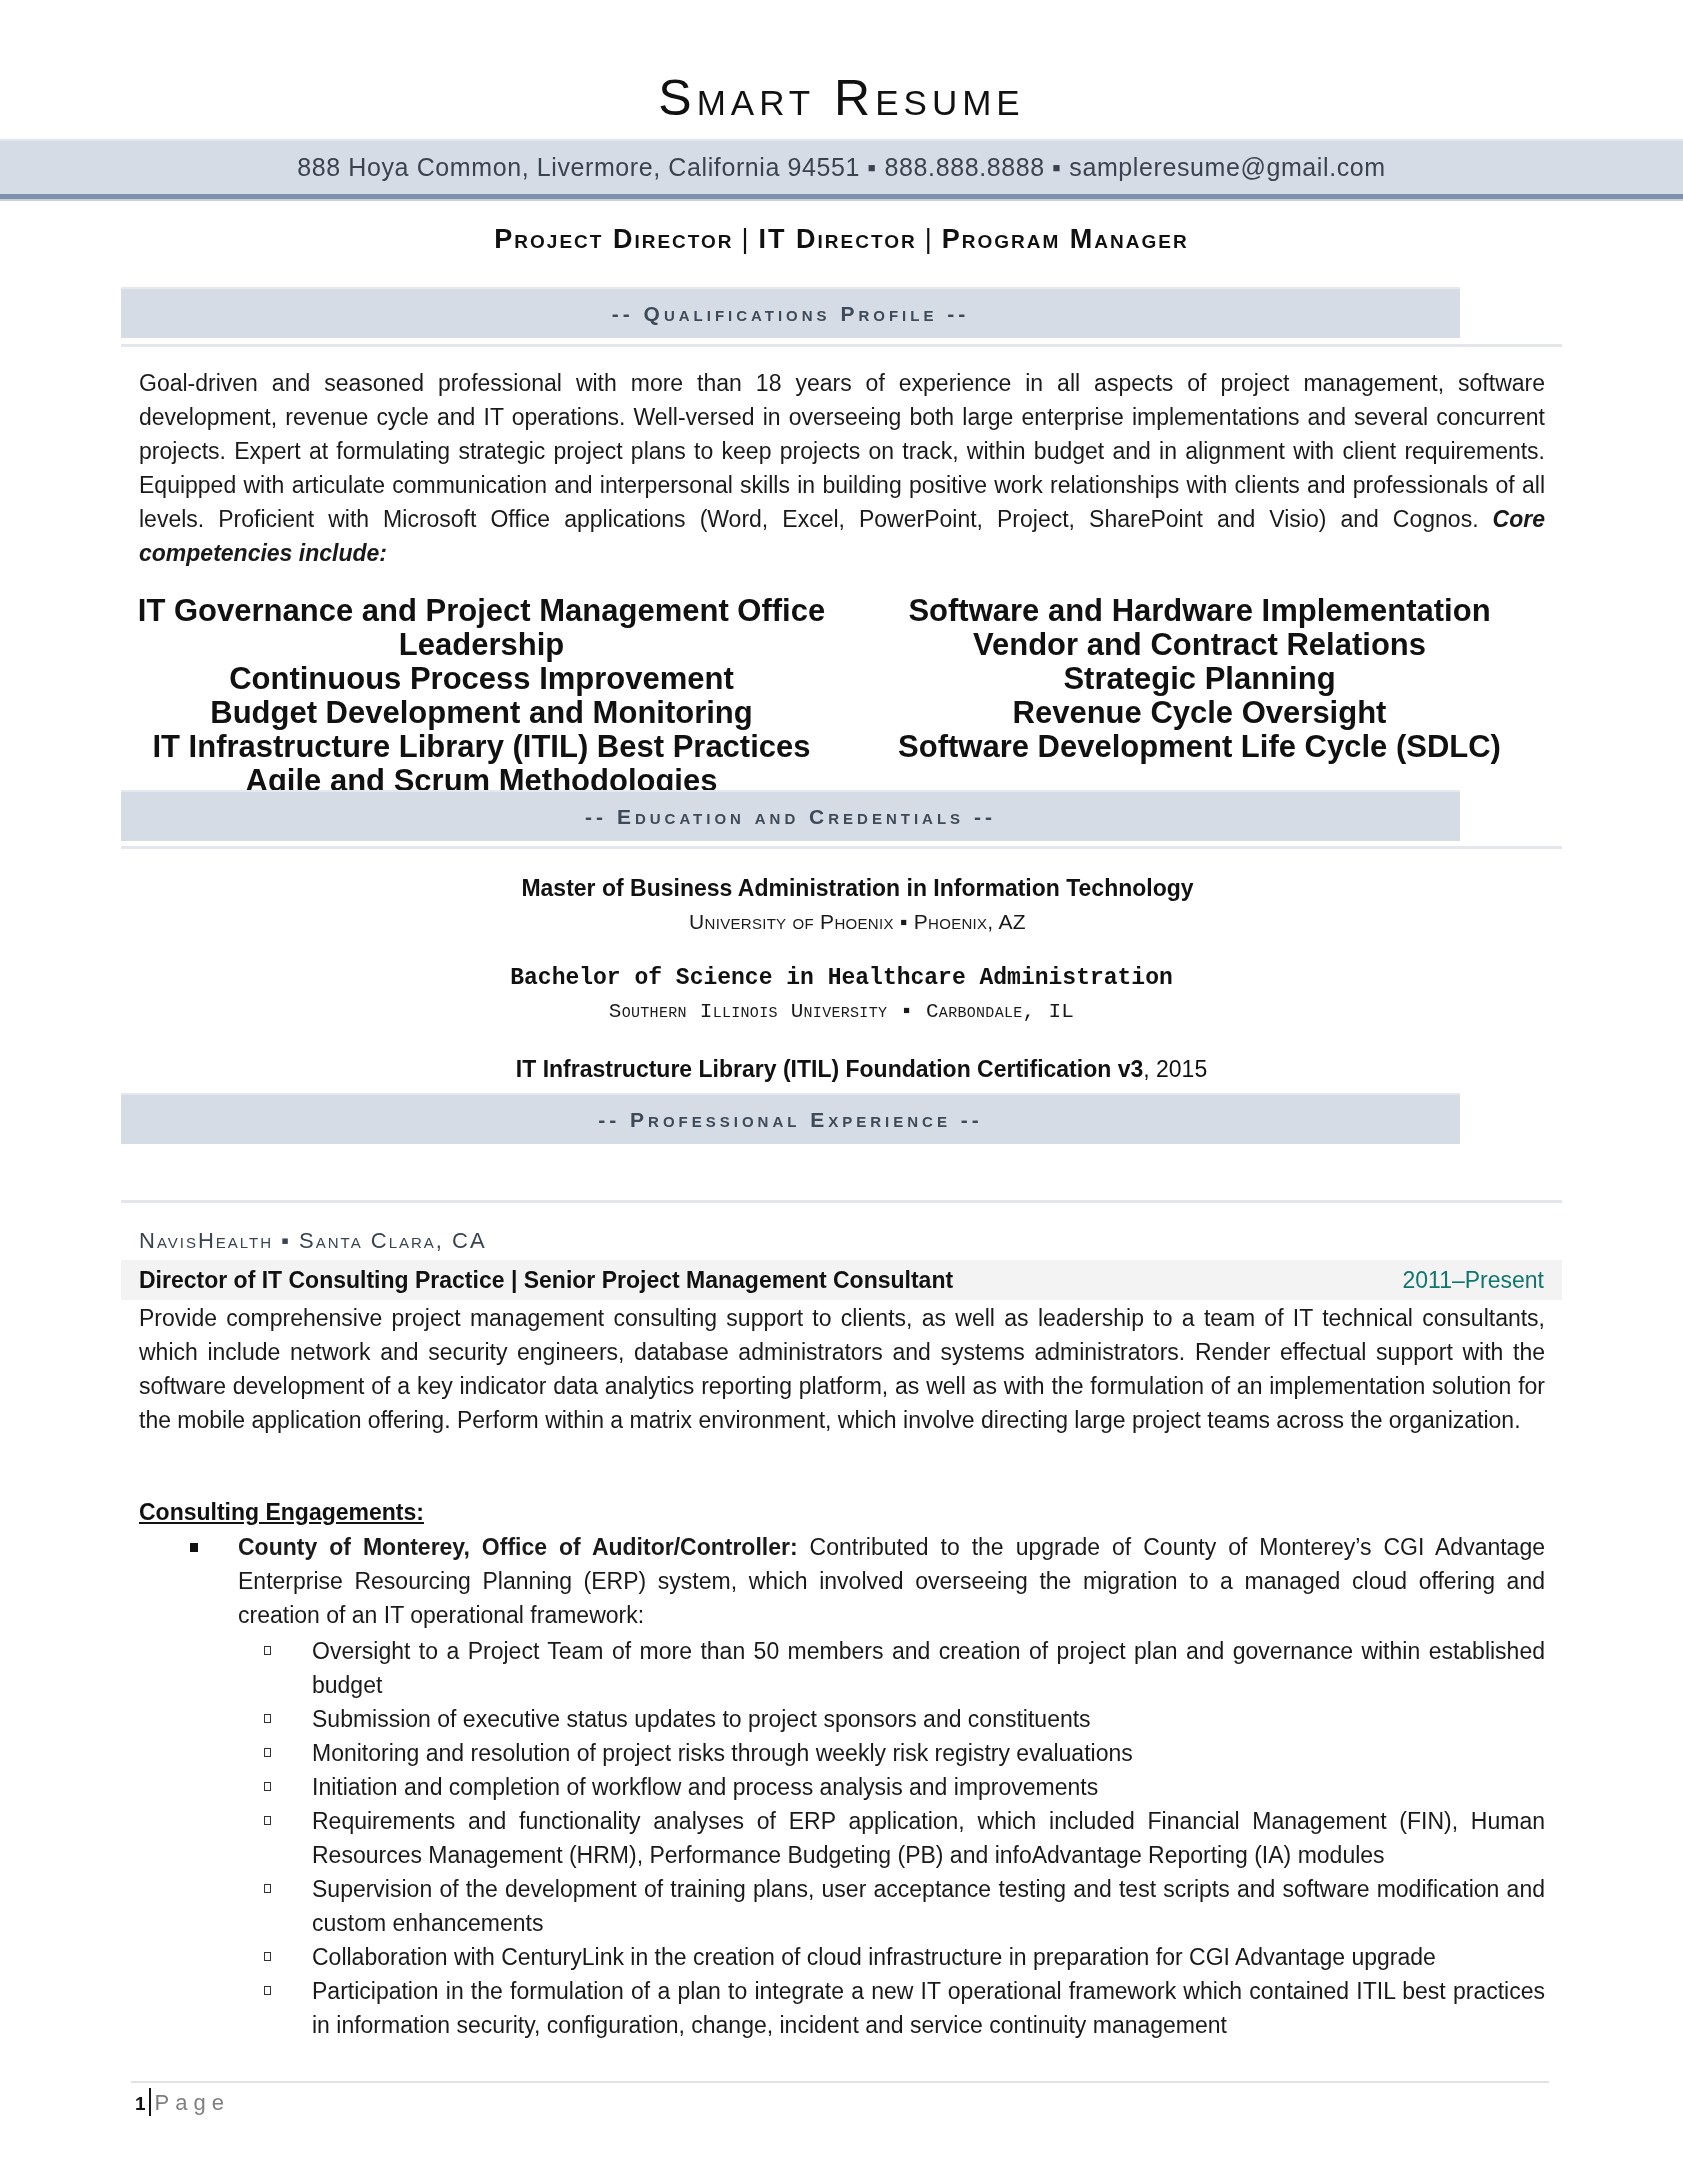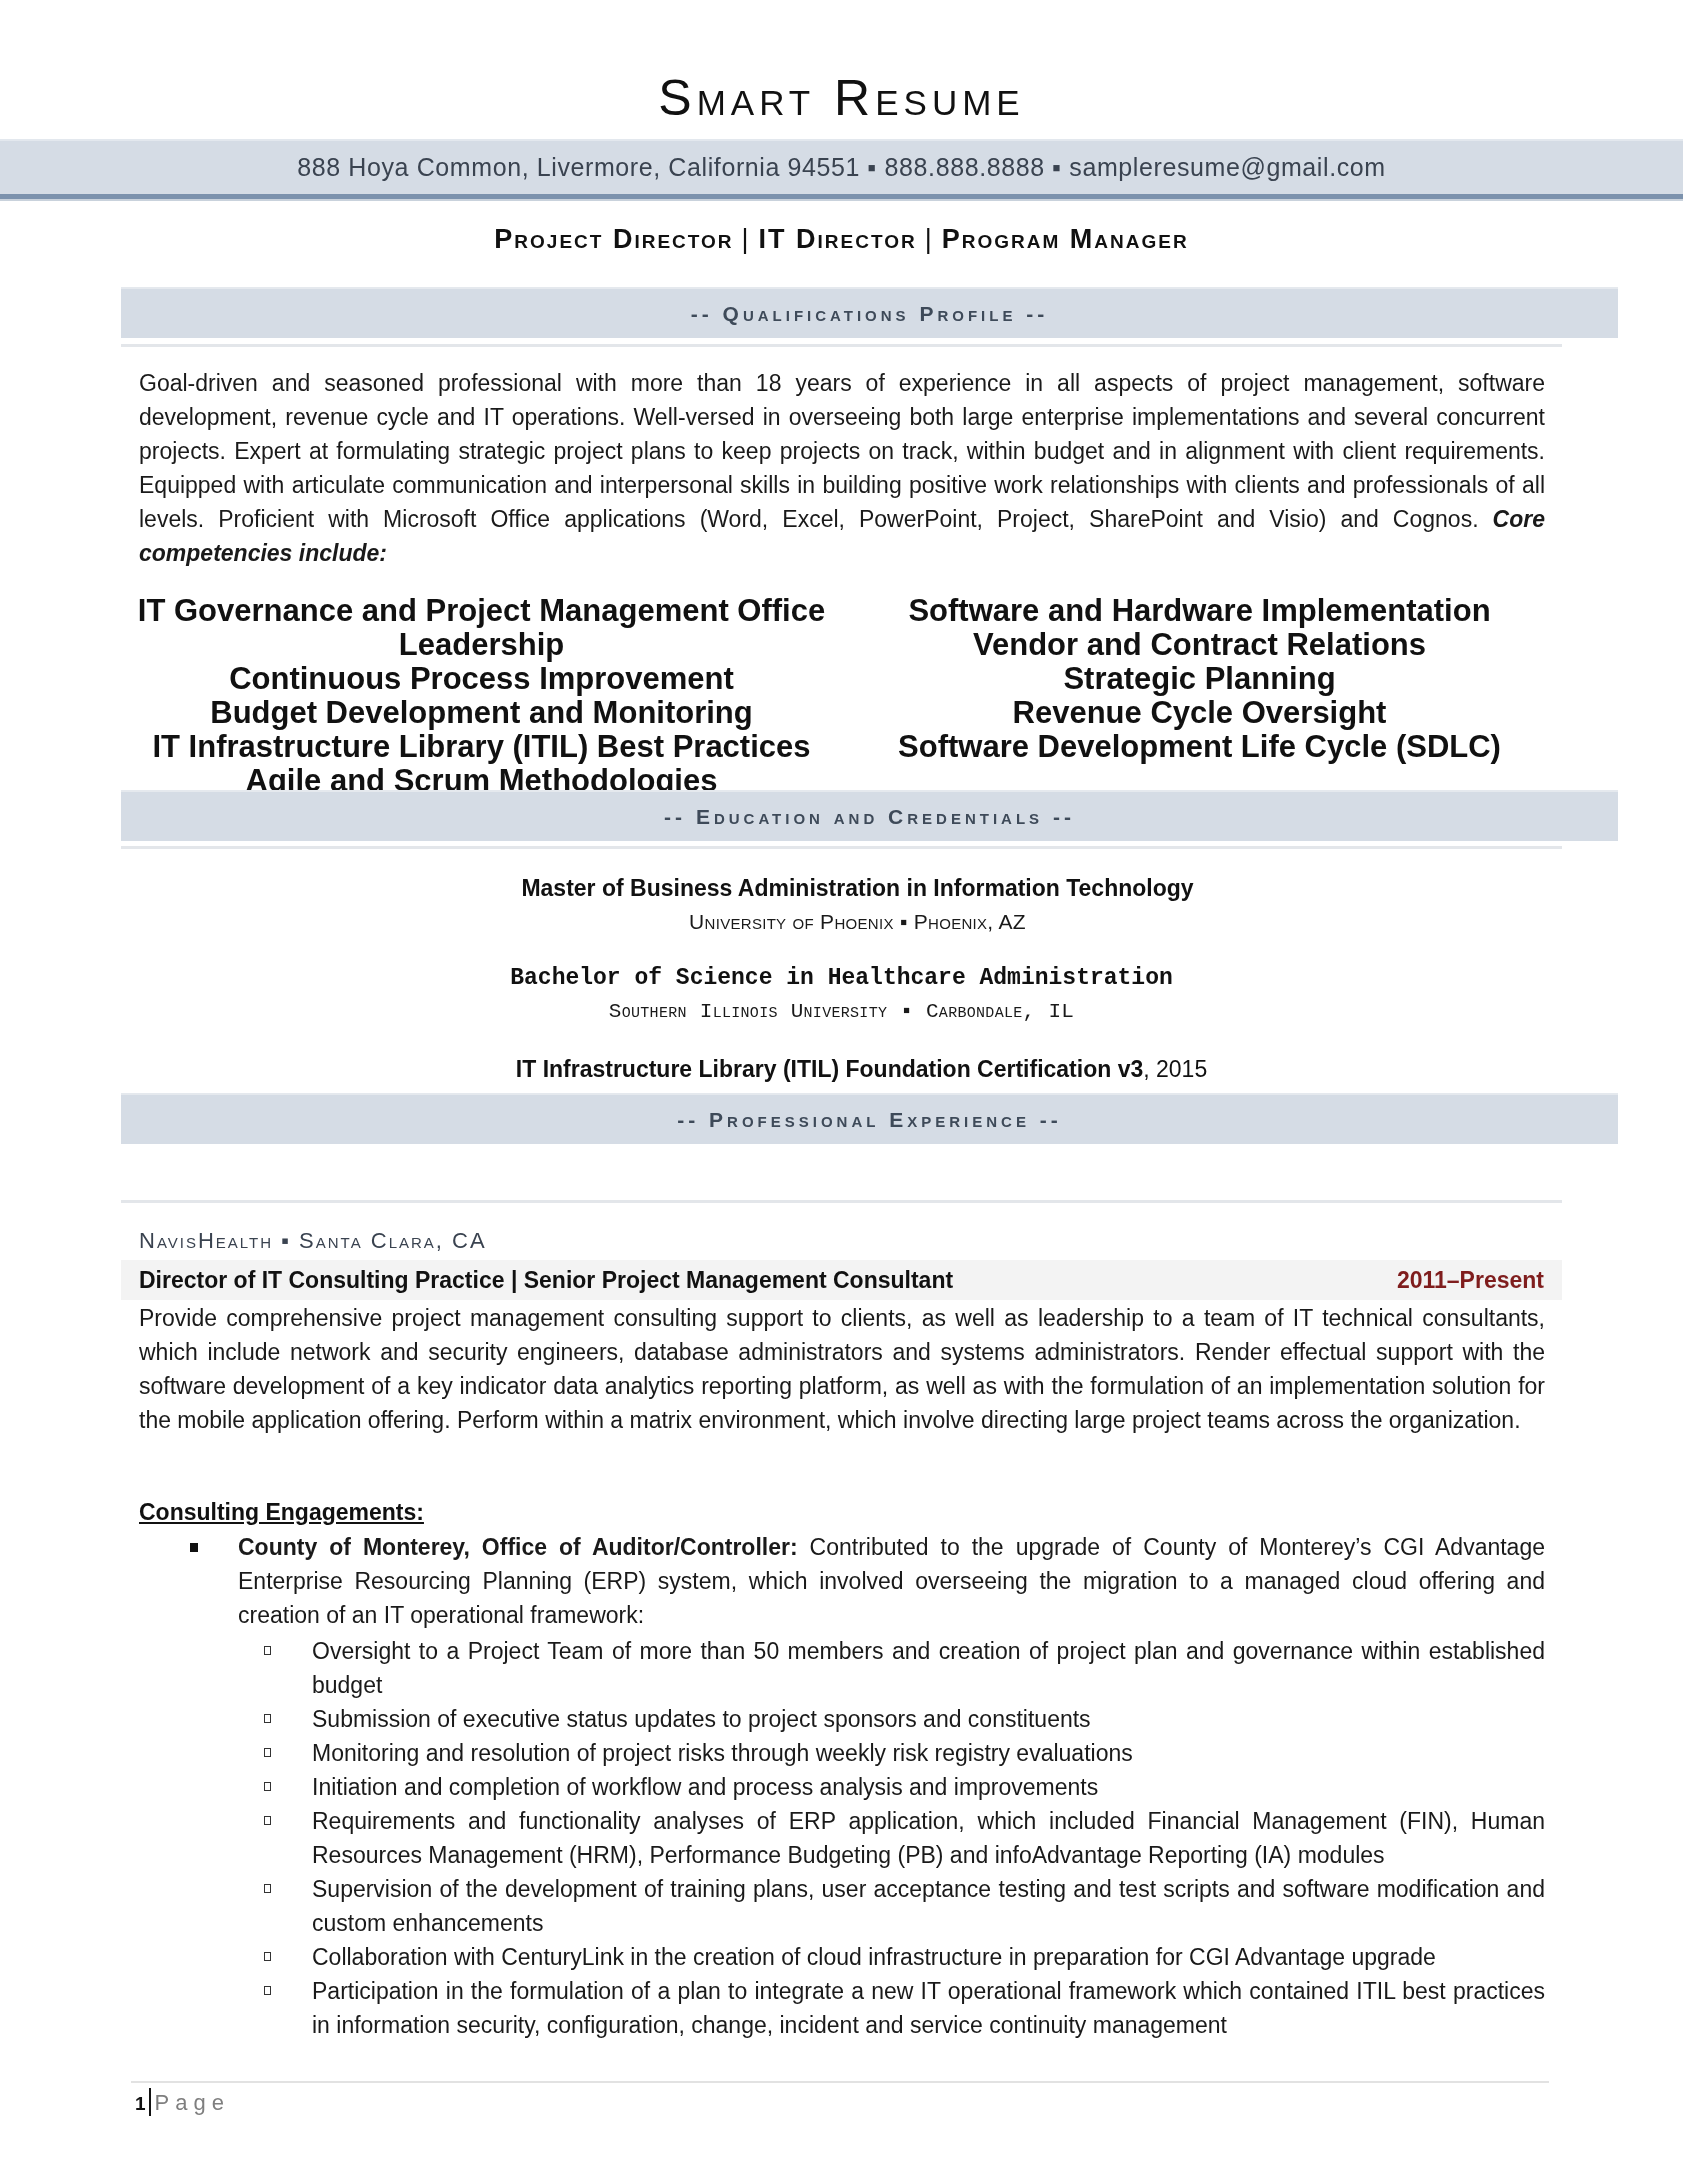--- a/index.html
+++ b/index.html
@@ -44,21 +44,21 @@
     position: absolute; top: 224px; left: 0; width: 1683px;
     text-align: center;
     font-size: 27px; font-weight: bold;
     font-variant: small-caps; letter-spacing: 2px;
     color: #111;
   }
   .target-title .sep { font-weight: normal; margin: 0 8px; }
 
   
   .section-bar {
-    position: absolute; left: 121px; width: 1497px; height: 51px;
+    position: absolute; left: 121px; width: 1339px; height: 51px;
     background: #d5dce5;
     border-top: 2px solid #e5e9ee;
   }
   .section-bar .section-label {
     display: block; width: 100%; height: 50px; line-height: 50px;
     text-align: center;
     font-size: 21px; font-weight: bold;
     letter-spacing: 4px; font-variant: small-caps;
     color: #3e4a59;
   }
@@ -102,21 +102,21 @@
   .job-bar {
     position: absolute; top: 1260px; left: 121px; width: 1441px; height: 40px;
     background: #f3f3f3;
   }
   .job-title {
     position: absolute; top: 0; left: 18px; line-height: 40px;
     font-size: 23px; font-weight: bold; color: #111;
   }
   .job-dates {
     position: absolute; top: 0; right: 18px; line-height: 40px;
-    font-size: 23px; font-weight: bold; color: #7f1d1d; text-align: center;
+    font-size: 23px; font-weight: normal; color: #0f766e; text-align: center;
   }
   .sub-heading {
     position: absolute; top: 1495px; left: 139px;
     font-size: 23px; font-weight: bold; text-decoration: underline;
     line-height: 34px; color: #111;
   }
 
   .bullet-l1 {
     position: absolute; top: 1530px; left: 139px; width: 1406px;
   }

